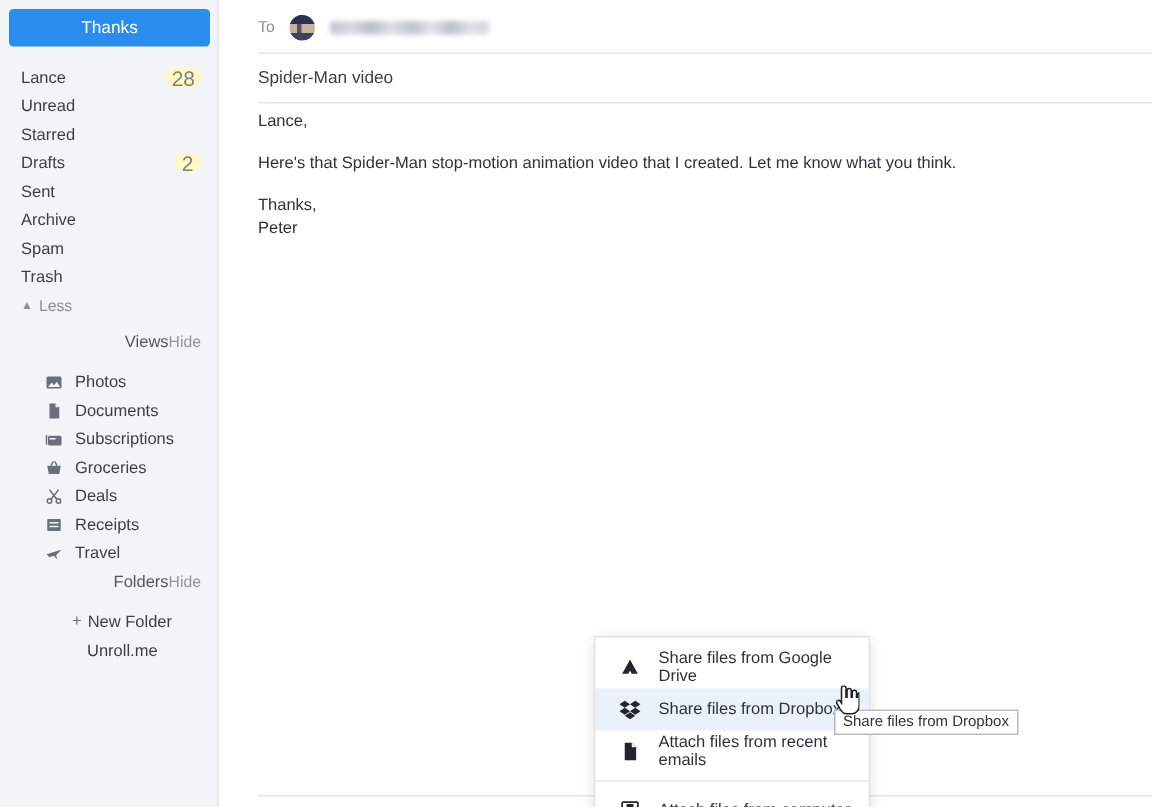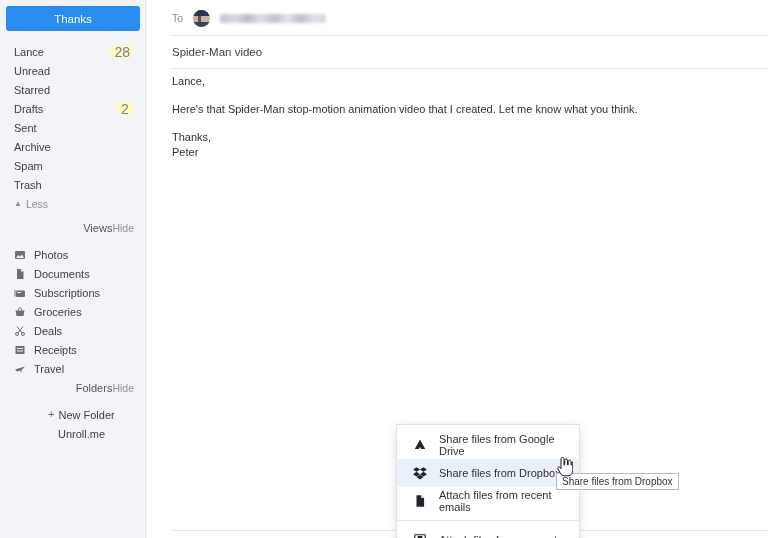--- a/index.html
+++ b/index.html
@@ -54,21 +54,21 @@
   .section-head {
     display: flex; align-items: center; justify-content: flex-end;
     padding: 0 12px 0 14px; height: 19px;
     font-size: 11px; color: #53565e;
   }
   .section-head .hide-link { color: #9095a0; font-size: 10.5px; cursor: pointer; }
 
   .view-item {
     height: 19px; display: flex; align-items: center;
     padding-left: 14px; gap: 8px; cursor: pointer;
-    font-size: 11px; color: #3c3f47;
+    font-size: 11px; color: #3c3f47; margin-left: 16px;
   }
   .view-icon {
     width: 12px; height: 12px; flex: 0 0 12px;
     display: flex; align-items: center; justify-content: center;
     color: #6a6f7c;
   }
   .view-icon svg { display: block; }
 
   .newfolder-row {
     height: 19px; display: flex; align-items: center;

